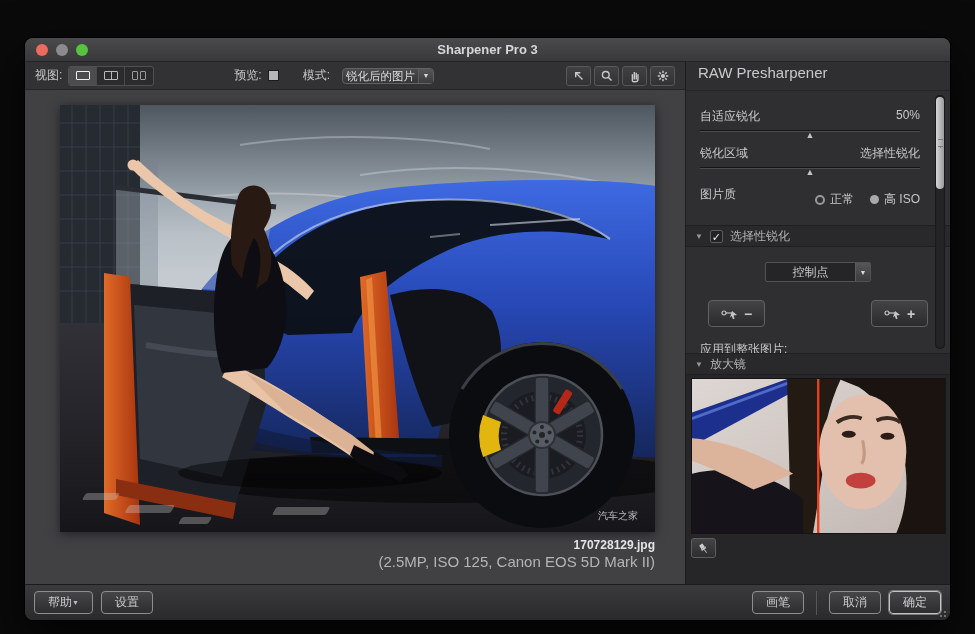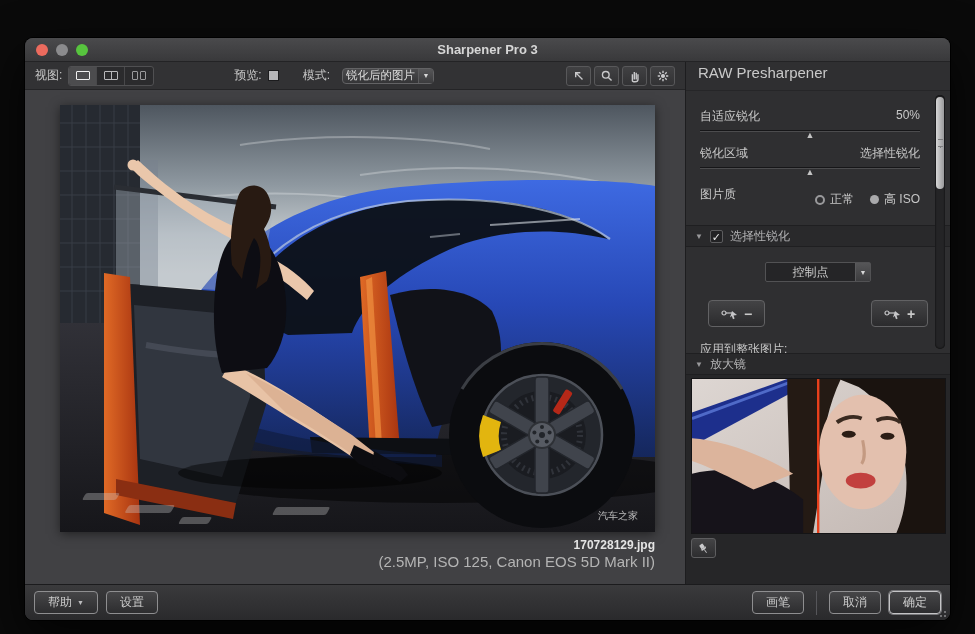--- a/index.html
+++ b/index.html
@@ -38,21 +38,21 @@
   .vi { border:1.5px solid #b9b9bb; width:14px; height:9px; border-radius:1px; }
   .view-btn.active .vi { border-color:#f0f0f0; }
   .vi.split { position:relative; }
   .vi.split::after { content:""; position:absolute; left:50%; top:0; bottom:0;
                      width:1.5px; background:#b9b9bb; }
   .vi2 { display:flex; gap:2px; }
   .vi2 span { width:6px; height:9px; border:1.5px solid #9a9a9c; border-radius:1px; }
   .gap1 { width:80px; } .gap2 { width:24px; }
   .checkbox-sq { width:11px; height:11px; background:#b6b6b8; border:1px solid #1c1c1e;
                  display:inline-block; }
-  .mode-dd { width:92px; height:16px; margin-left:6px; display:flex; align-items:center;
+  .mode-dd { width:92px; height:16px; margin-left:6px; display:flex; align-items:flex-start;
              background:linear-gradient(#4b4b4d,#353537); border:1px solid #636365;
              border-radius:4px; }
   .mode-dd .val { flex:1; text-align:center; font-size:11.5px; color:#dcdcdc; }
   .dd-arrow-box { width:15px; height:100%; border-left:1px solid #5a5a5c;
                   background:linear-gradient(#565658,#3c3c3e); display:flex;
                   align-items:center; justify-content:center; font-size:7px; color:#d8d8d8; }
   .tools { margin-left:auto; display:flex; gap:3px; }
   .tool-btn { width:25px; height:20px; background:linear-gradient(#414143,#323234);
               border:1px solid #58585a; border-radius:3px; display:flex;
               align-items:center; justify-content:center; }
@@ -131,21 +131,21 @@
              background:linear-gradient(#444446,#2d2d2f); border:1px solid #5e5e60;
              border-radius:3px; display:flex; align-items:center; justify-content:center; }
 
   
   .bottom-bar { height:36px; background:linear-gradient(#3a3a3c,#2a2a2c);
                 border-top:1px solid #1b1b1d; display:flex; align-items:center;
                 padding:0 9px; gap:8px; position:relative; }
   .btn { height:23px; min-width:52px; padding:0 13px;
          background:linear-gradient(#464648,#2d2d2f); border:1px solid #8e8e90;
          border-radius:4px; color:#cccccc; font-size:12px; display:flex;
-         align-items:center; justify-content:center; gap:5px;
+         align-items:center; justify-content:center; 
          font-family:"Liberation Sans", sans-serif; }
   .btn .dd { font-size:7px; color:#bcbcbe; }
   .btn.primary { border-color:#c4c4c6; box-shadow:0 0 0 1px #77777a; }
   .flex-spacer { flex:1; }
   .vdivider { width:1px; height:24px; background:#56565a; margin:0 4px; }
   .resize-grip { position:absolute; right:3px; bottom:2px; width:12px; height:12px; }
   .resize-grip i { position:absolute; width:2px; height:2px; background:#8a8a8c;
                    border-radius:50%; }
   .resize-grip i:nth-child(1){ right:1px; bottom:1px; }
   .resize-grip i:nth-child(2){ right:5px; bottom:1px; }

